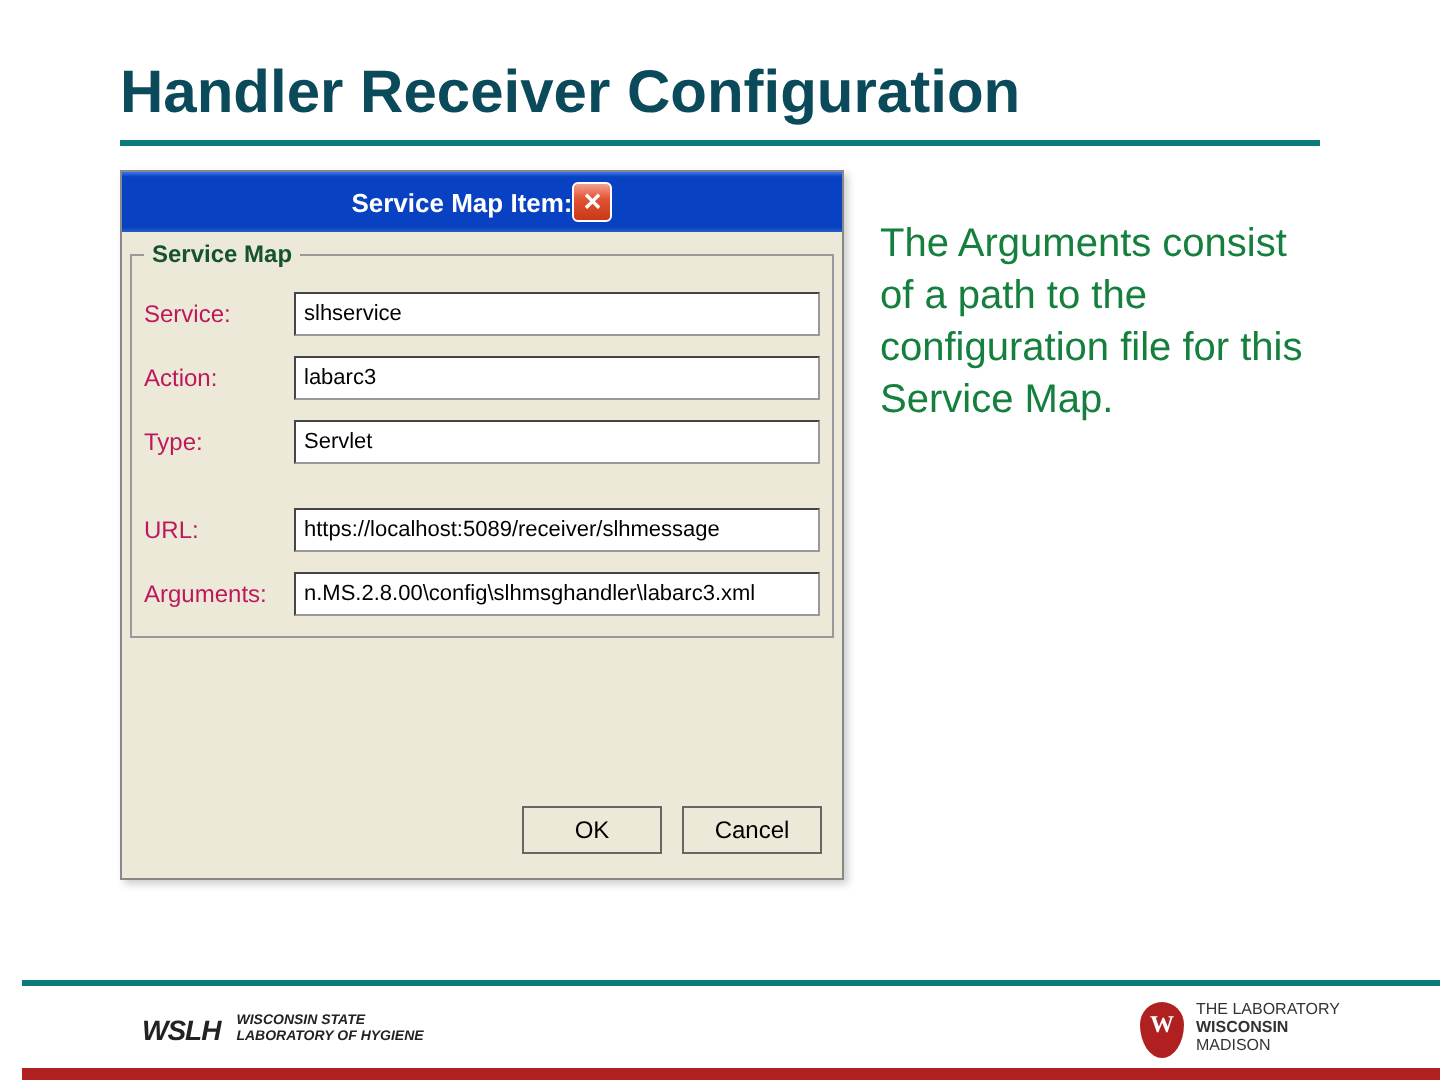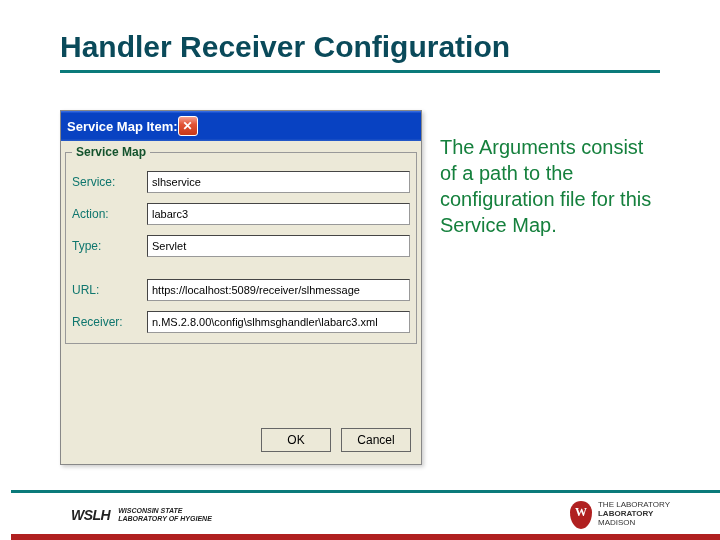--- a/index.html
+++ b/index.html
@@ -1,26 +1,26 @@
 <!DOCTYPE html>
 <html><head>
 <meta charset="utf-8">
 <style>
   * { box-sizing: border-box; margin: 0; padding: 0; }
   body { width: 720px; height: 540px; background: #fff; font-family: Arial, sans-serif; position: relative; overflow: hidden; }
   .slide { padding: 30px 60px 0 60px; }
-  .title { font-size: 30px; font-weight: bold; color: #0a4a5a; border-bottom: 3px solid #0a7a7a; padding-bottom: 6px; margin-bottom: 37px; }
+  .title { font-size: 30px; font-weight: bold; color: #0a4a5a; border-bottom: 3px solid #0a7a7a; padding-bottom: 6px; margin-bottom: 12px; }
   .content { display: flex; gap: 18px; align-items: flex-start; }
   .dialog { width: 395px; background: #ece9d8; border: 1px solid #888; box-shadow: 2px 2px 4px rgba(0,0,0,0.2); }
-  .titlebar { background: linear-gradient(to bottom, #3f74e8, #0842c2 8%, #0842c2 92%, #2a5dc8); color: #fff; padding: 5px 6px; font-weight: bold; font-size: 13px; display: flex; justify-content: flex-start; align-items: center; }
+  .titlebar { background: linear-gradient(to bottom, #3f74e8, #0842c2 8%, #0842c2 92%, #2a5dc8); color: #fff; padding: 5px 6px; font-weight: bold; font-size: 13px; display: flex; justify-content: center; align-items: center; }
   .closebtn { width: 20px; height: 20px; background: linear-gradient(to bottom, #f6a090, #e25436 40%, #c83818); border: 1px solid #fff; border-radius: 3px; color: #fff; font-size: 12px; font-weight: bold; text-align: center; line-height: 18px; cursor: pointer; }
   .fieldset { margin: 4px; border: 1px solid #999; padding: 2px 6px 10px 6px; }
   .legend { font-size: 12px; font-weight: bold; padding: 0 4px; color: #14532d; }
   .row { display: flex; align-items: center; margin-top: 10px; }
-  .lbl { width: 75px; font-size: 12px; color: #0f766e; }
+  .lbl { width: 75px; font-size: 12px; color: #be185d; }
   .inp { flex: 1; height: 22px; background: #fff; border: 1px inset #999; font-size: 11px; padding: 0 4px; font-family: Arial, sans-serif; overflow: hidden; white-space: nowrap; }
   .buttons { display: flex; justify-content: flex-end; gap: 10px; padding: 10px 10px 12px 10px; }
   .btn { min-width: 70px; height: 24px; background: #ece9d8; border: 1px solid #666; font-size: 12px; cursor: pointer; }
   .note { font-size: 20px; color: #15803d; line-height: 1.3; max-width: 220px; margin-top: 24px; }
   .footer { position: absolute; bottom: 0; left: 11px; right: 0; height: 50px; border-top: 3px solid #0a7a7a; display: flex; justify-content: space-between; align-items: center; padding: 0 50px 4px 60px; }
   .footer::after { content: ""; position: absolute; left: 0; right: 0; bottom: 0; height: 6px; background: #b02020; }
   .wslh { display: flex; align-items: center; gap: 8px; }
   .wslh-logo { font-weight: 900; font-size: 14px; font-style: italic; color: #222; letter-spacing: -0.5px; }
   .wslh-text { font-size: 7px; line-height: 1.1; font-weight: bold; font-style: italic; color: #222; }
   .uw { display: flex; align-items: center; gap: 6px; }
@@ -52,21 +52,21 @@
         </div>
         <div class="row">
           <span class="lbl">Type:</span>
           <input class="inp" value="Servlet" style="">
         </div>
         <div class="row" style="margin-top:22px;">
           <span class="lbl">URL:</span>
           <input class="inp" value="https://localhost:5089/receiver/slhmessage" style="">
         </div>
         <div class="row">
-          <span class="lbl">Receiver:</span>
+          <span class="lbl">Arguments:</span>
           <input class="inp" value="n.MS.2.8.00\config\slhmsghandler\labarc3.xml" style="">
         </div>
       </fieldset>
       <div style="height:70px;"></div>
       <div class="buttons">
         <button class="btn">OK</button>
         <button class="btn">Cancel</button>
       </div>
     </div>
 
@@ -79,17 +79,17 @@
     <span class="wslh-logo">WSLH</span>
     <div class="wslh-text">
       <div>WISCONSIN STATE</div>
       <div>LABORATORY OF HYGIENE</div>
     </div>
   </div>
   <div class="uw">
     <div class="uw-crest"></div>
     <div class="uw-text">
       <div>THE LABORATORY</div>
-      <div style="font-weight:bold;">LABORATORY</div>
+      <div style="font-weight:bold;">WISCONSIN</div>
       <div>MADISON</div>
     </div>
   </div>
 </div>
 
 </body></html>

